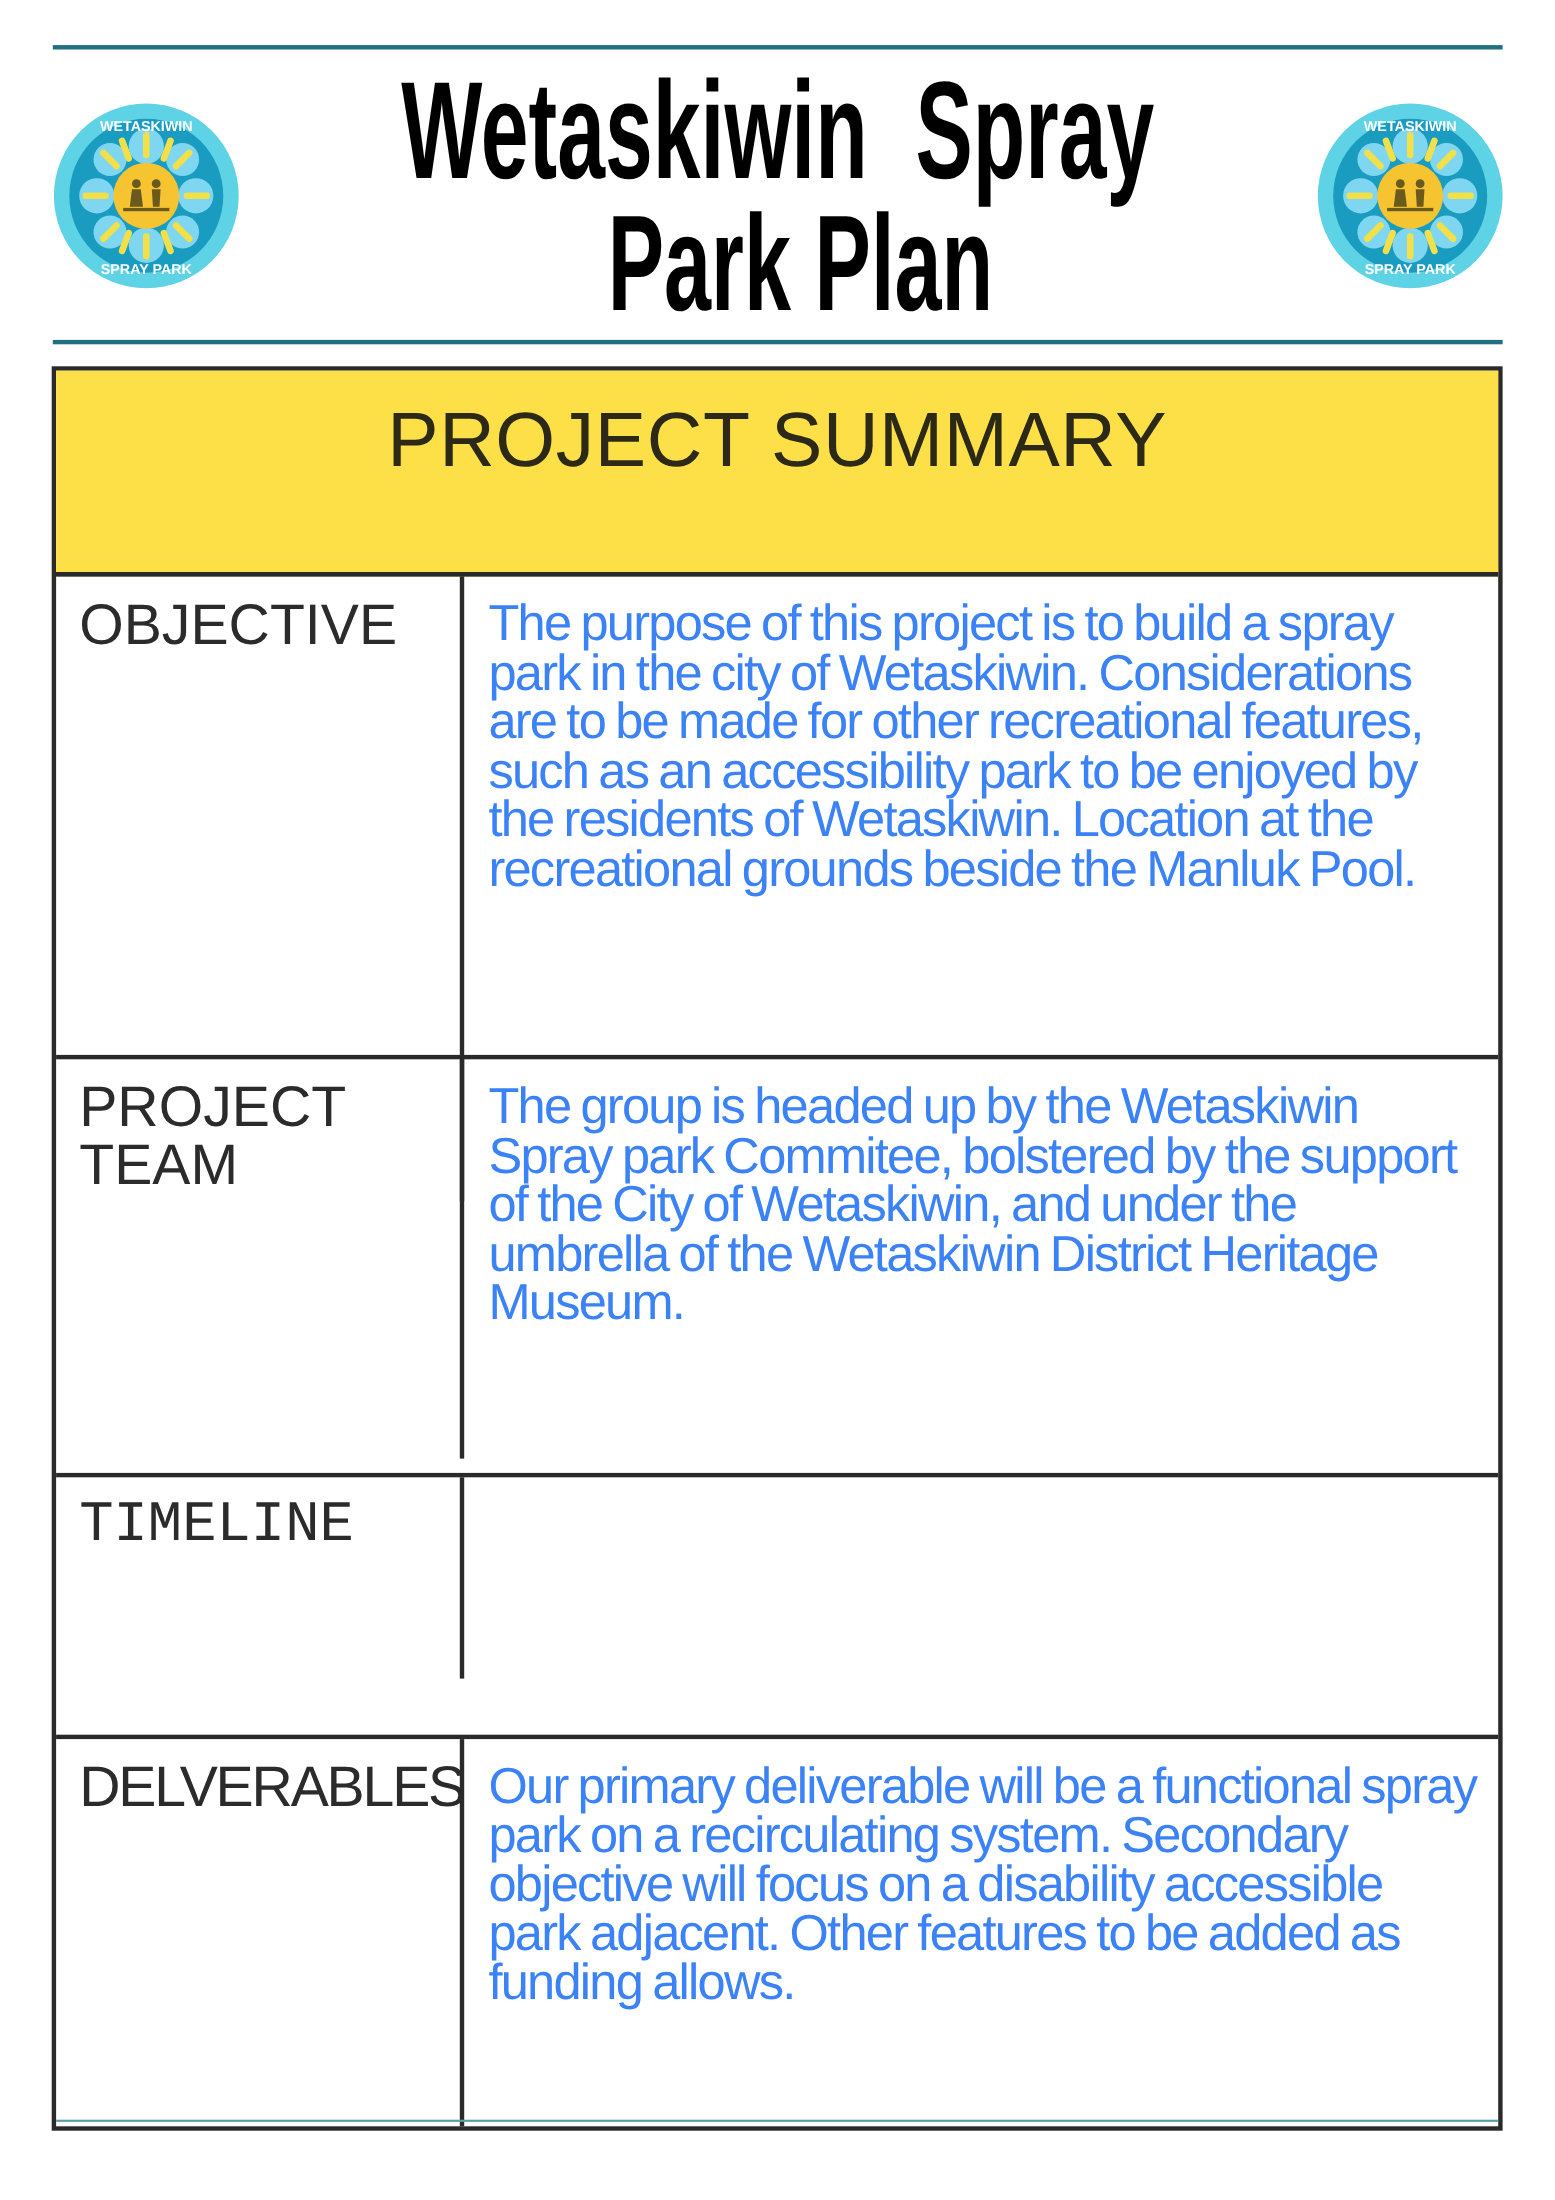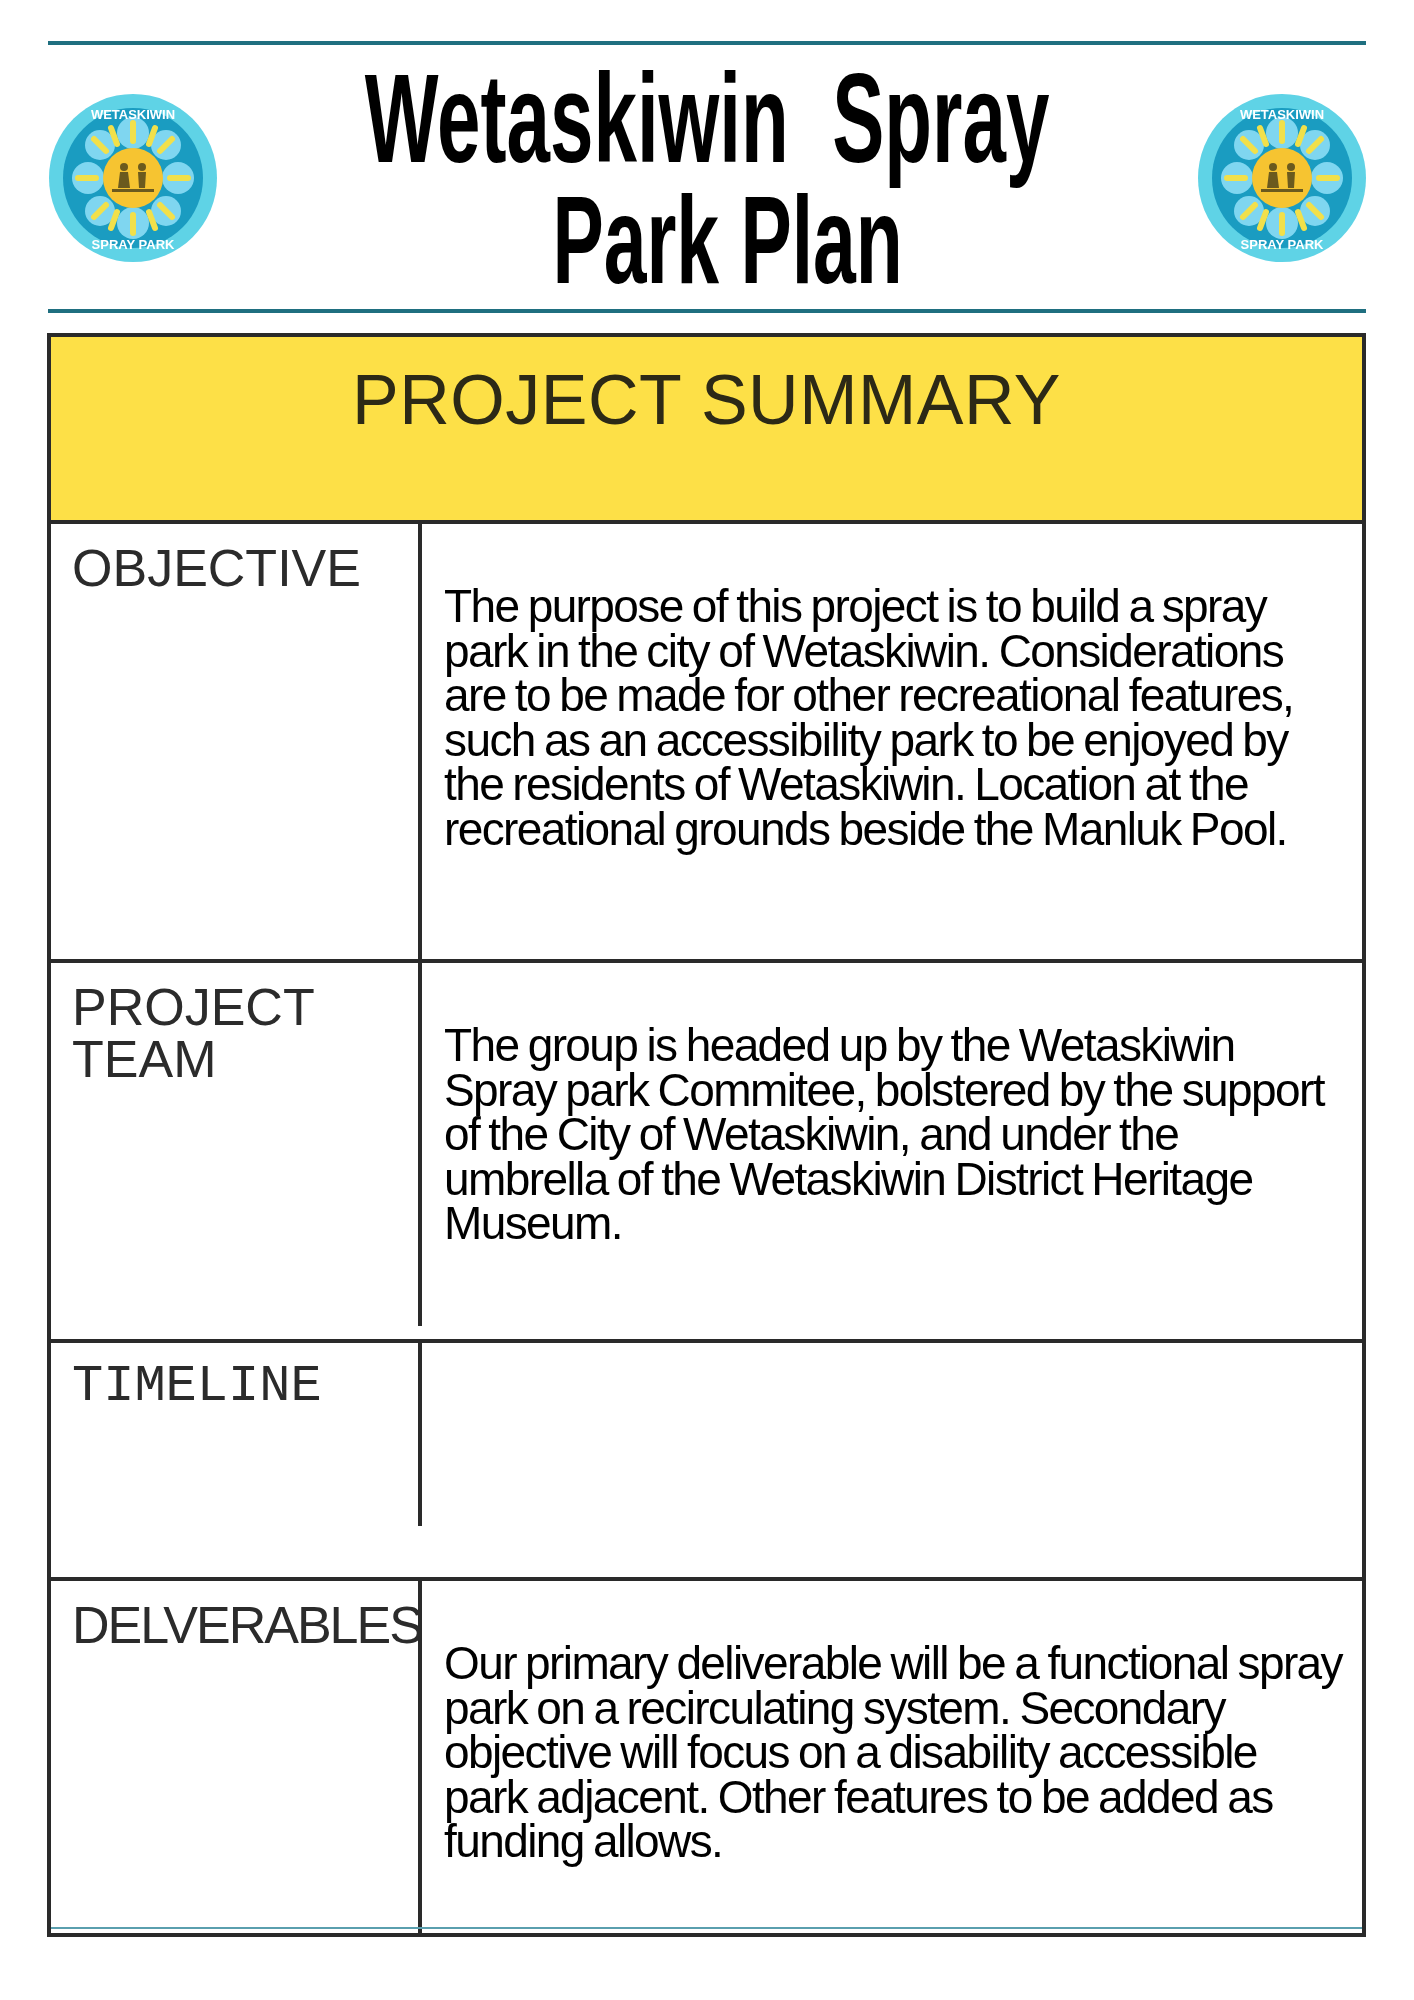--- a/index.html
+++ b/index.html
@@ -16,21 +16,21 @@
   .hdr { position:absolute; left:0; top:0; width:100%; height:187px; background:#fde047;
          border-bottom:4px solid #2a2a2a; box-sizing:border-box; }
   .hdr-text { position:absolute; left:0; top:28px; width:100%; text-align:center;
               font-size:70px; color:#2c2916; letter-spacing:0.5px; line-height:1; }
   .row { position:absolute; left:0; width:100%; box-sizing:border-box;
          border-top:4px solid #2a2a2a; }
   .label { position:absolute; left:21px; top:18px; font-size:52px; line-height:1.0;
            color:#2b2b2b; width:340px; }
   .divider { position:absolute; left:367px; top:0; bottom:0; width:4px; background:#2a2a2a; }
   .body { position:absolute; left:393px; top:20px; width:900px; font-size:46px;
-          line-height:44.5px; letter-spacing:-1.6px; color:#000000; word-spacing:-2px;margin-top:40px; }
+          line-height:44.5px; letter-spacing:-1.6px; color:#3b82f6; word-spacing:-2px; }
   .teal-thin { position:absolute; left:0; right:0; bottom:4px; height:2px; background:#5a9fae; }
 </style>
 </head>
 <body>
 
 <div class="rule" style="top:41px;"></div>
 <div class="rule" style="top:309px;"></div>
 
 <div class="logo" style="left:48px; top:93px;">
   <svg width="170" height="170" viewBox="0 0 170 170">

